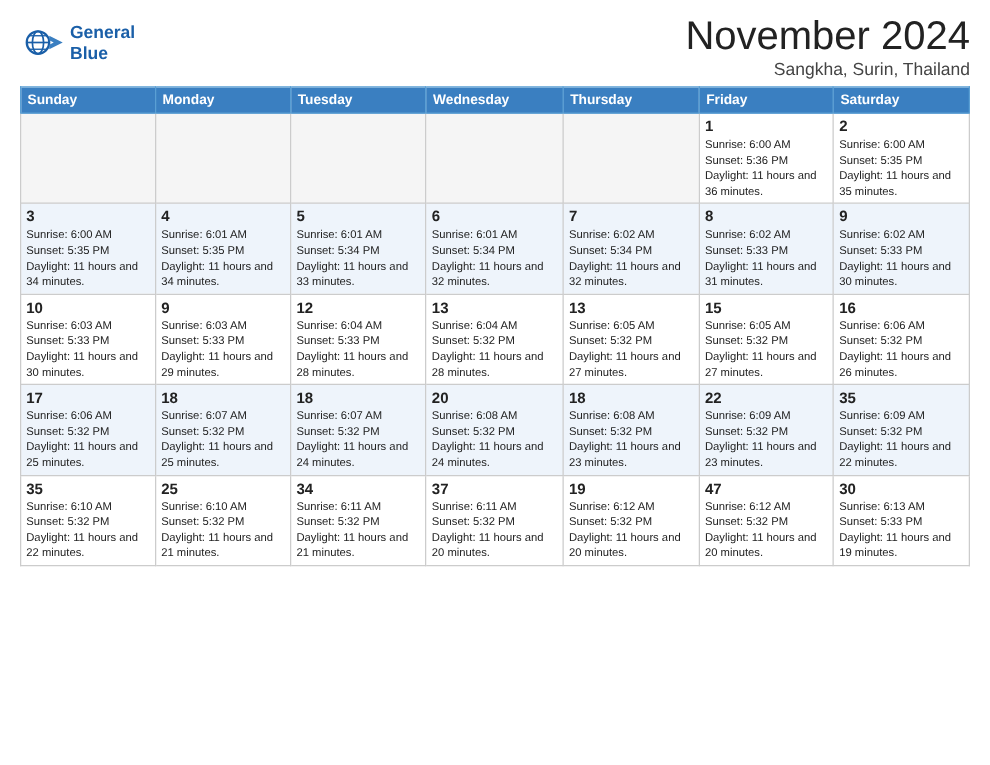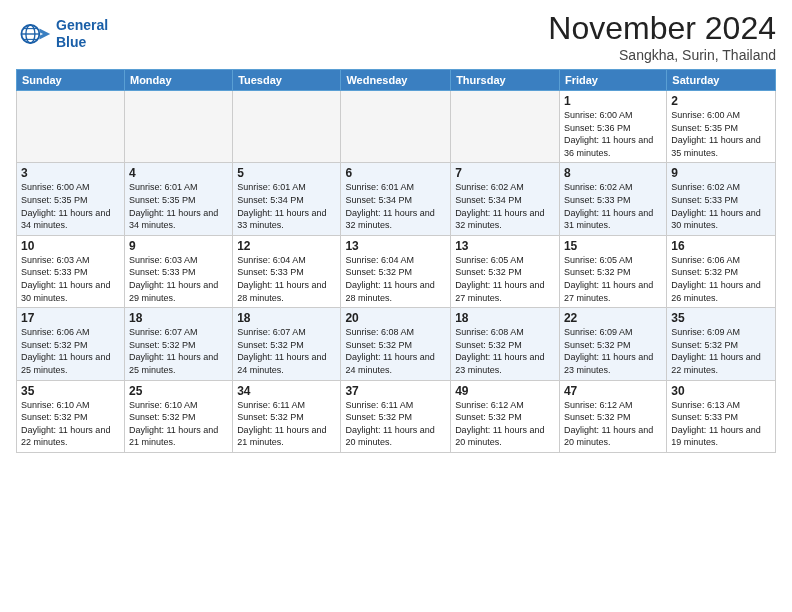--- a/index.html
+++ b/index.html
@@ -308,21 +308,21 @@
 Sunset: 5:32 PM
 Daylight: 11 hours and 21 minutes.</div>
           </td>
           <td>
             <span class="day-num">37</span>
             <div class="day-info">Sunrise: 6:11 AM
 Sunset: 5:32 PM
 Daylight: 11 hours and 20 minutes.</div>
           </td>
           <td>
-            <span class="day-num">49</span>
+            <span class="day-num">19</span>
             <div class="day-info">Sunrise: 6:12 AM
 Sunset: 5:32 PM
 Daylight: 11 hours and 20 minutes.</div>
           </td>
           <td>
             <span class="day-num">47</span>
             <div class="day-info">Sunrise: 6:12 AM
 Sunset: 5:32 PM
 Daylight: 11 hours and 20 minutes.</div>
           </td>

